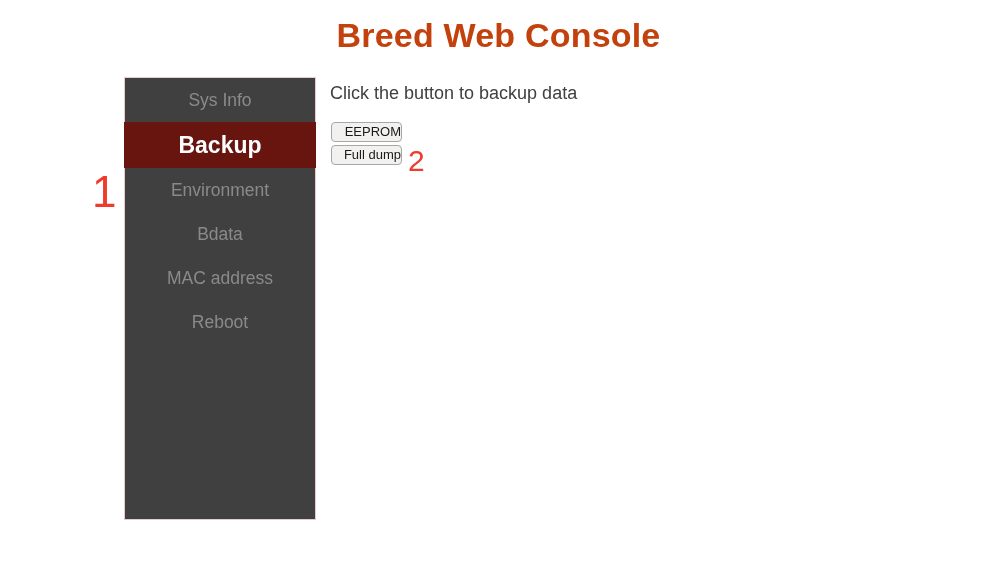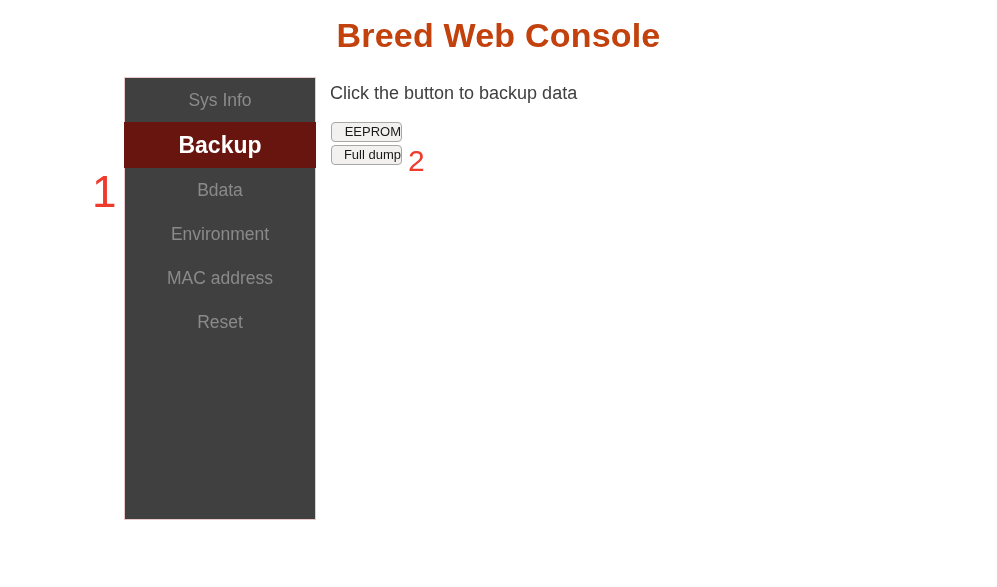--- a/index.html
+++ b/index.html
@@ -133,30 +133,30 @@
 
 <div id="sidebar">
   <ul class="menu-list">
     <li class="menu-item">
       <span>Sys Info</span>
     </li>
     <li class="menu-item active">
       <span>Backup</span>
     </li>
     <li class="menu-item">
-      <span>Bdata</span>
+      <span>Environment</span>
     </li>
     <li class="menu-item">
-      <span>Environment</span>
+      <span>Bdata</span>
     </li>
     <li class="menu-item">
       <span>MAC address</span>
     </li>
     <li class="menu-item">
-      <span>Reset</span>
+      <span>Reboot</span>
     </li>
   </ul>
 </div>
 
 <div id="content">
   <p id="content-heading">Click the button to backup data</p>
 
   <div class="btn-row">
     <button type="button" class="dump-button">EEPROM</button>
     <button type="button" class="dump-button">Full dump</button>

